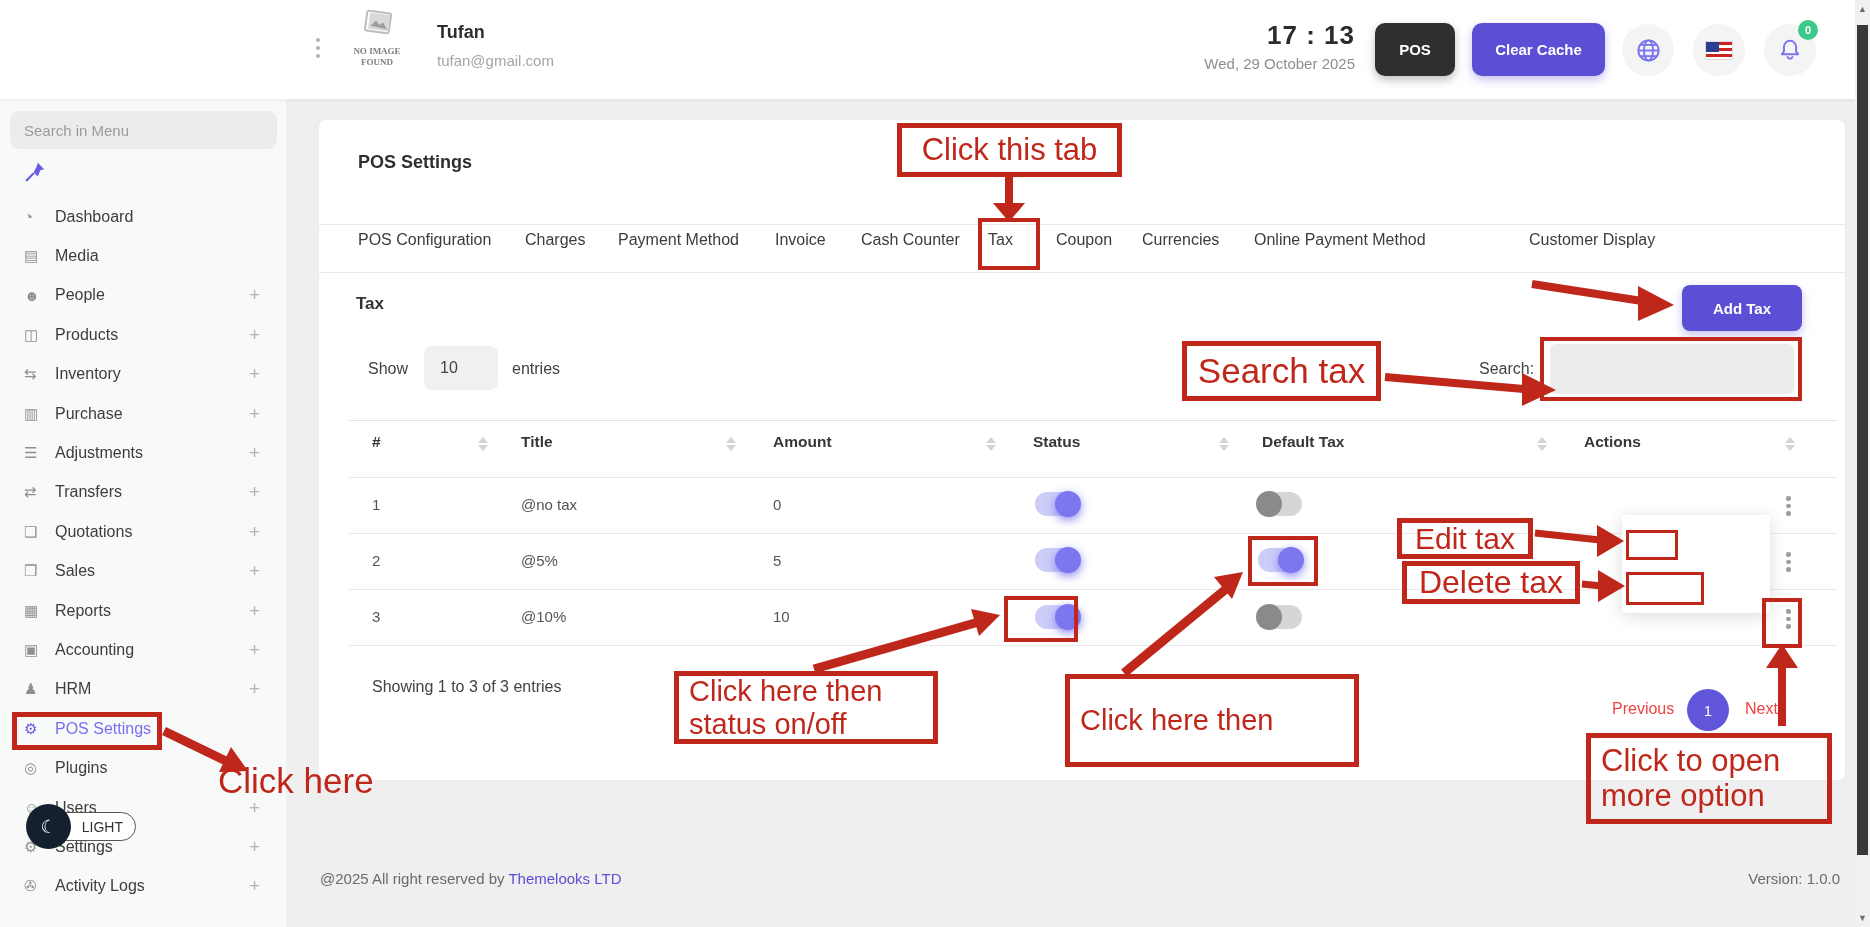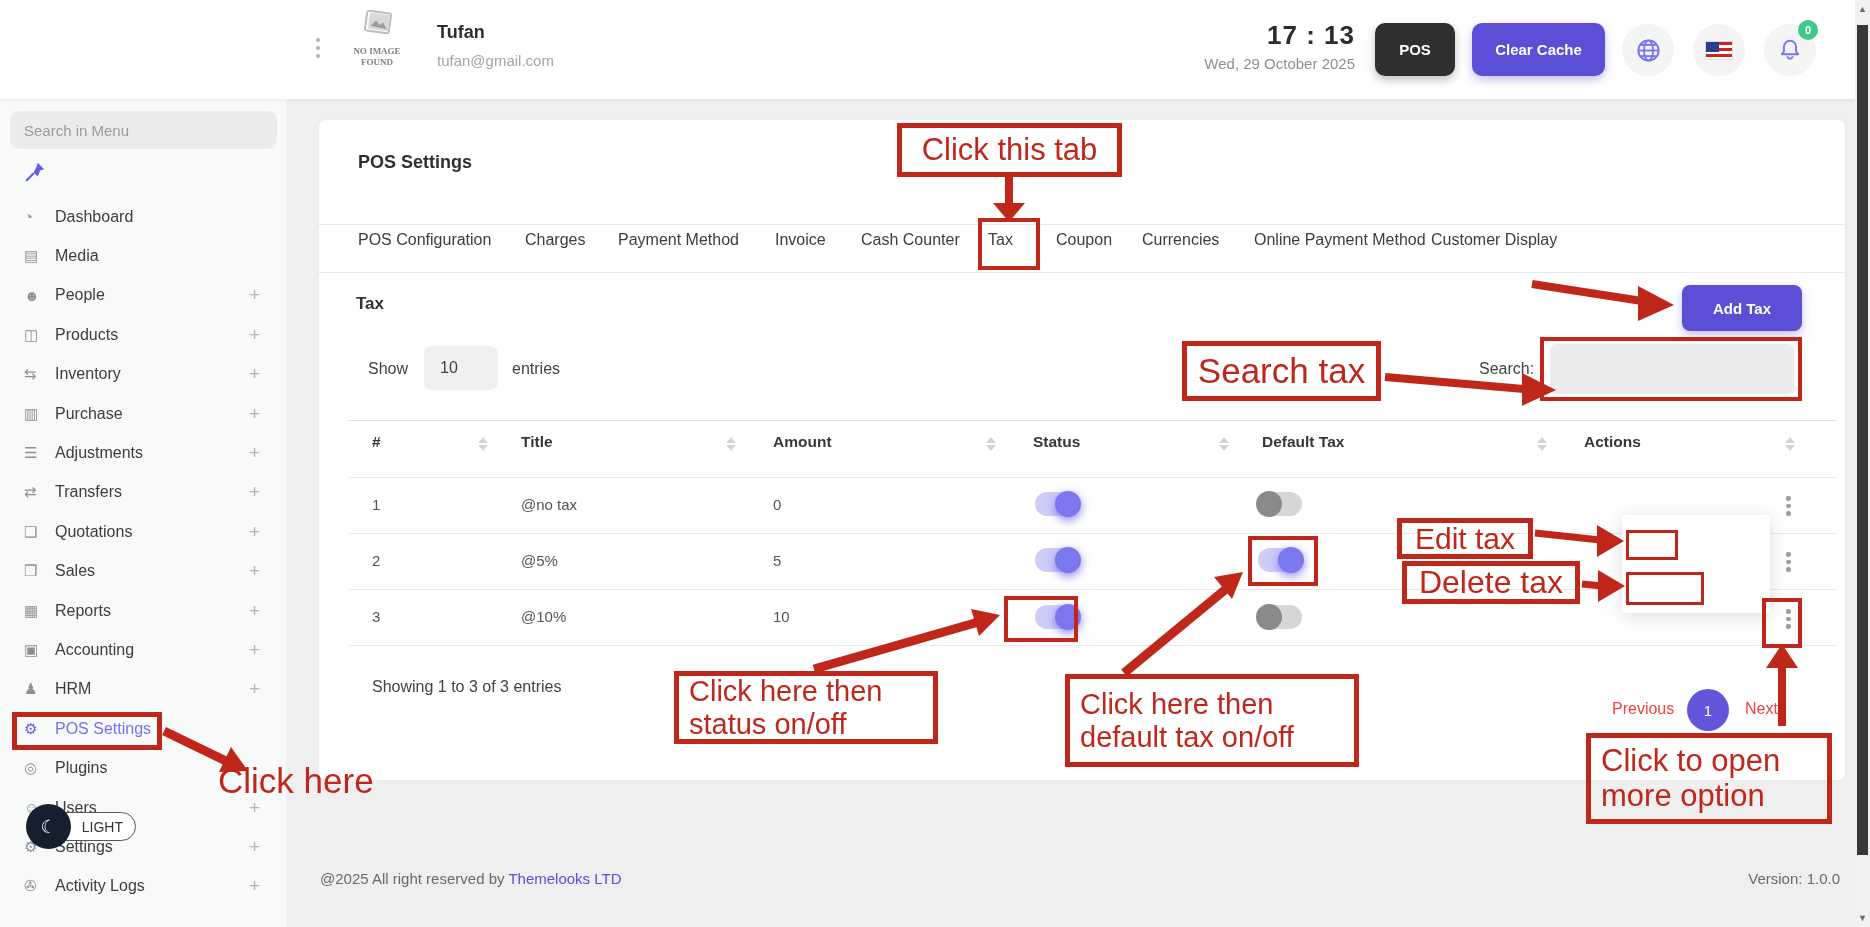--- a/index.html
+++ b/index.html
@@ -267,21 +267,21 @@
 
   <span class="tab" style="left:358px;z-index:3;">POS Configuration</span>
   <span class="tab" style="left:525px;z-index:3;">Charges</span>
   <span class="tab" style="left:618px;z-index:3;">Payment Method</span>
   <span class="tab" style="left:775px;z-index:3;">Invoice</span>
   <span class="tab" style="left:861px;z-index:3;">Cash Counter</span>
   <span class="tab" style="left:988px;z-index:3;">Tax</span>
   <span class="tab" style="left:1056px;z-index:3;">Coupon</span>
   <span class="tab" style="left:1142px;z-index:3;">Currencies</span>
   <span class="tab" style="left:1254px;z-index:3;">Online Payment Method</span>
-  <span class="tab" style="left:1431px;z-index:3;">Customer Display</span>
+  <span class="tab" style="left:1529px;z-index:3;">Customer Display</span>
   <div class="hline" style="left:318px;top:272px;width:1528px;z-index:3;"></div>
 
   <div class="abs secttitle" style="left:356px;top:294px;z-index:3;">Tax</div>
   <button class="abs btn purple" style="left:1682px;top:285px;width:120px;height:46px;border-radius:8px;z-index:3;">Add Tax</button>
 
   <span class="abs lbl" style="left:368px;top:360px;z-index:3;">Show</span>
   <div class="selbox" style="left:424px;top:346px;width:74px;height:44px;z-index:3;">
       <span>10</span>
     </div>
   <span class="abs lbl" style="left:512px;top:360px;z-index:3;">entries</span>
@@ -437,21 +437,20 @@
   <div class="ann-frame" style="left:1004px;top:596px;width:74px;height:46px;"></div>
   <div class="ann-frame" style="left:1762px;top:598px;width:40px;height:50px;"></div>
 
   <div class="ann-box" style="left:674px;top:671px;width:264px;height:73px;font-size:29px;">
     <span>Click here then</span>
     <span>status on/off</span>
   </div>
 
   <div class="ann-box" style="left:1065px;top:674px;width:294px;height:93px;font-size:29px;">
     <span>Click here then</span>
-    <span>default tax on/off</span>
   </div>
 
   <div class="ann-frame" style="left:12px;top:712px;width:150px;height:38px;border-width:5px;"></div>
   <div class="ann-text" style="left:218px;top:762px;font-size:35px;">Click here</div>
 
   <div class="ann-box" style="left:1586px;top:733px;width:246px;height:91px;font-size:31px;">
     <span>Click to open</span>
     <span>more option</span>
   </div>
 

